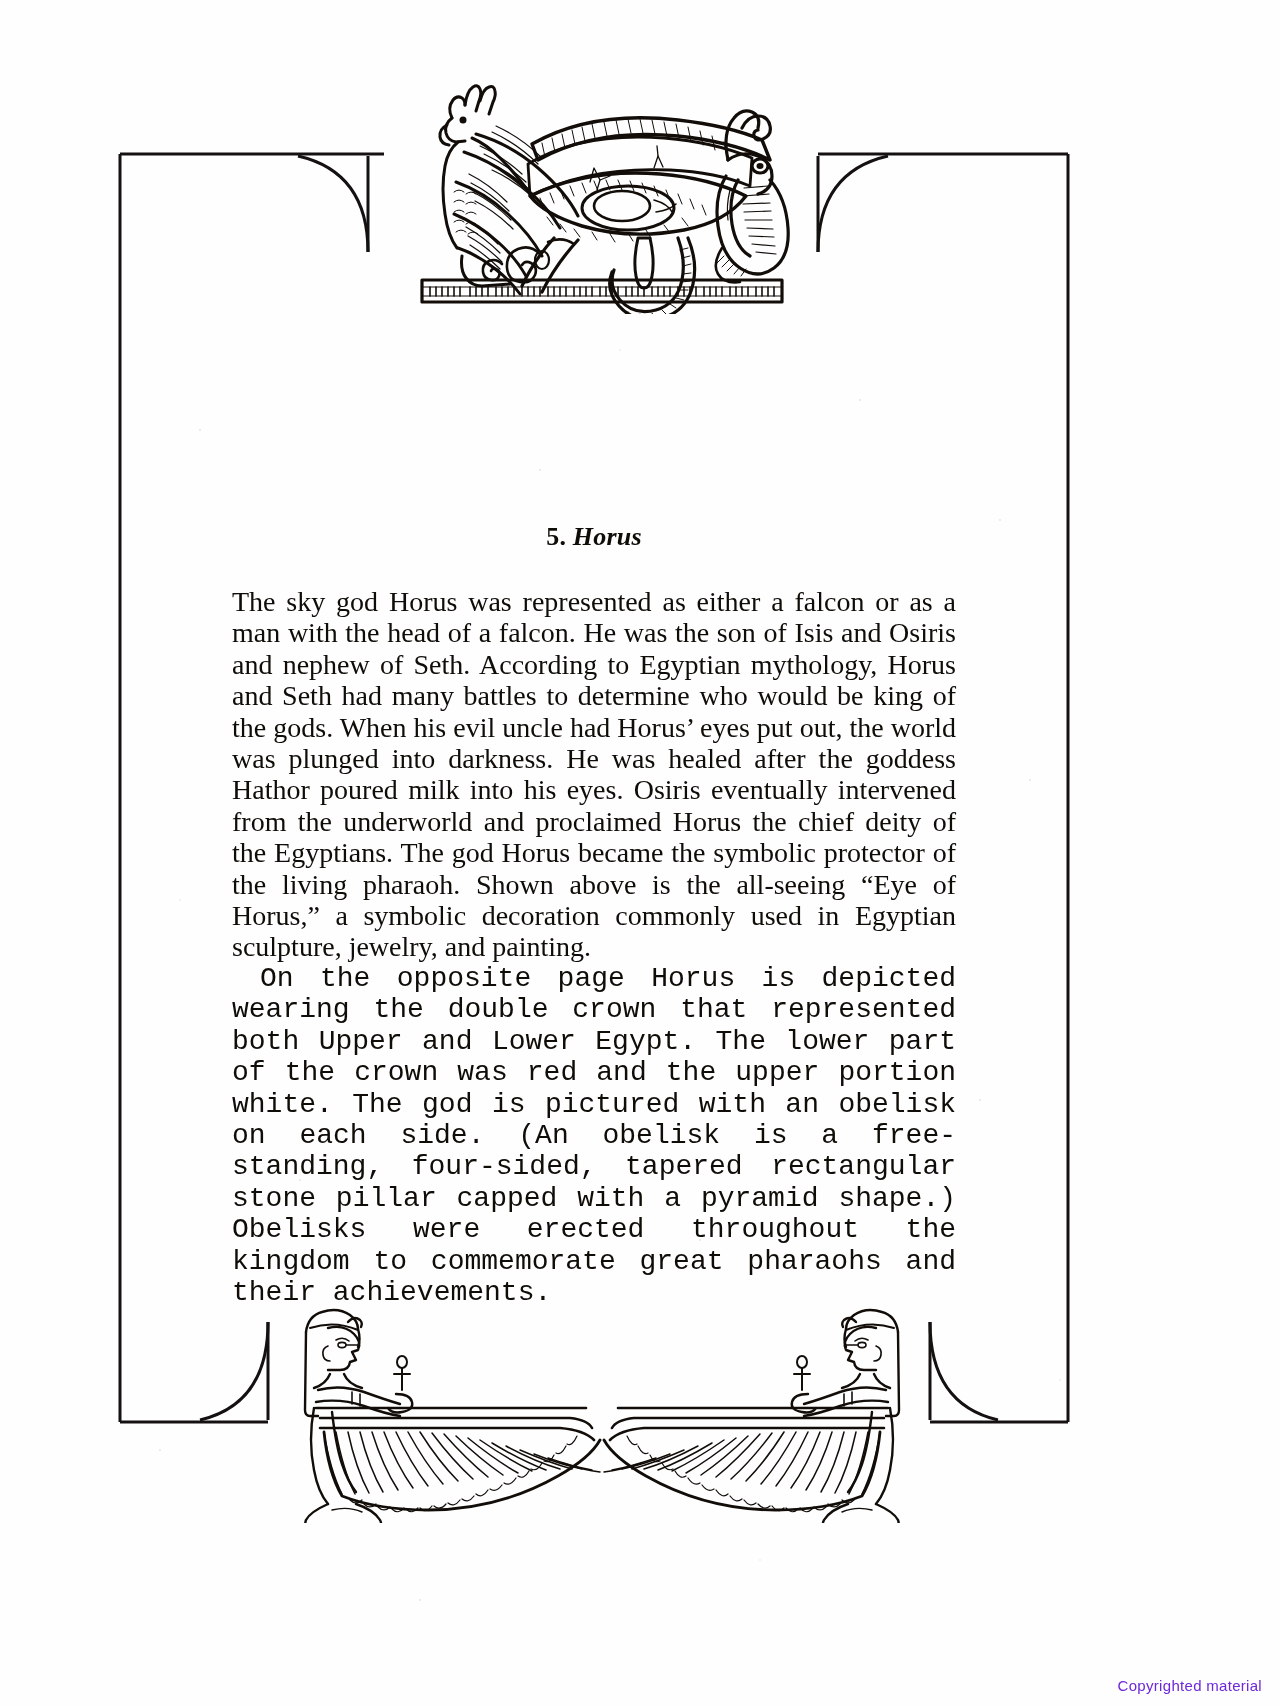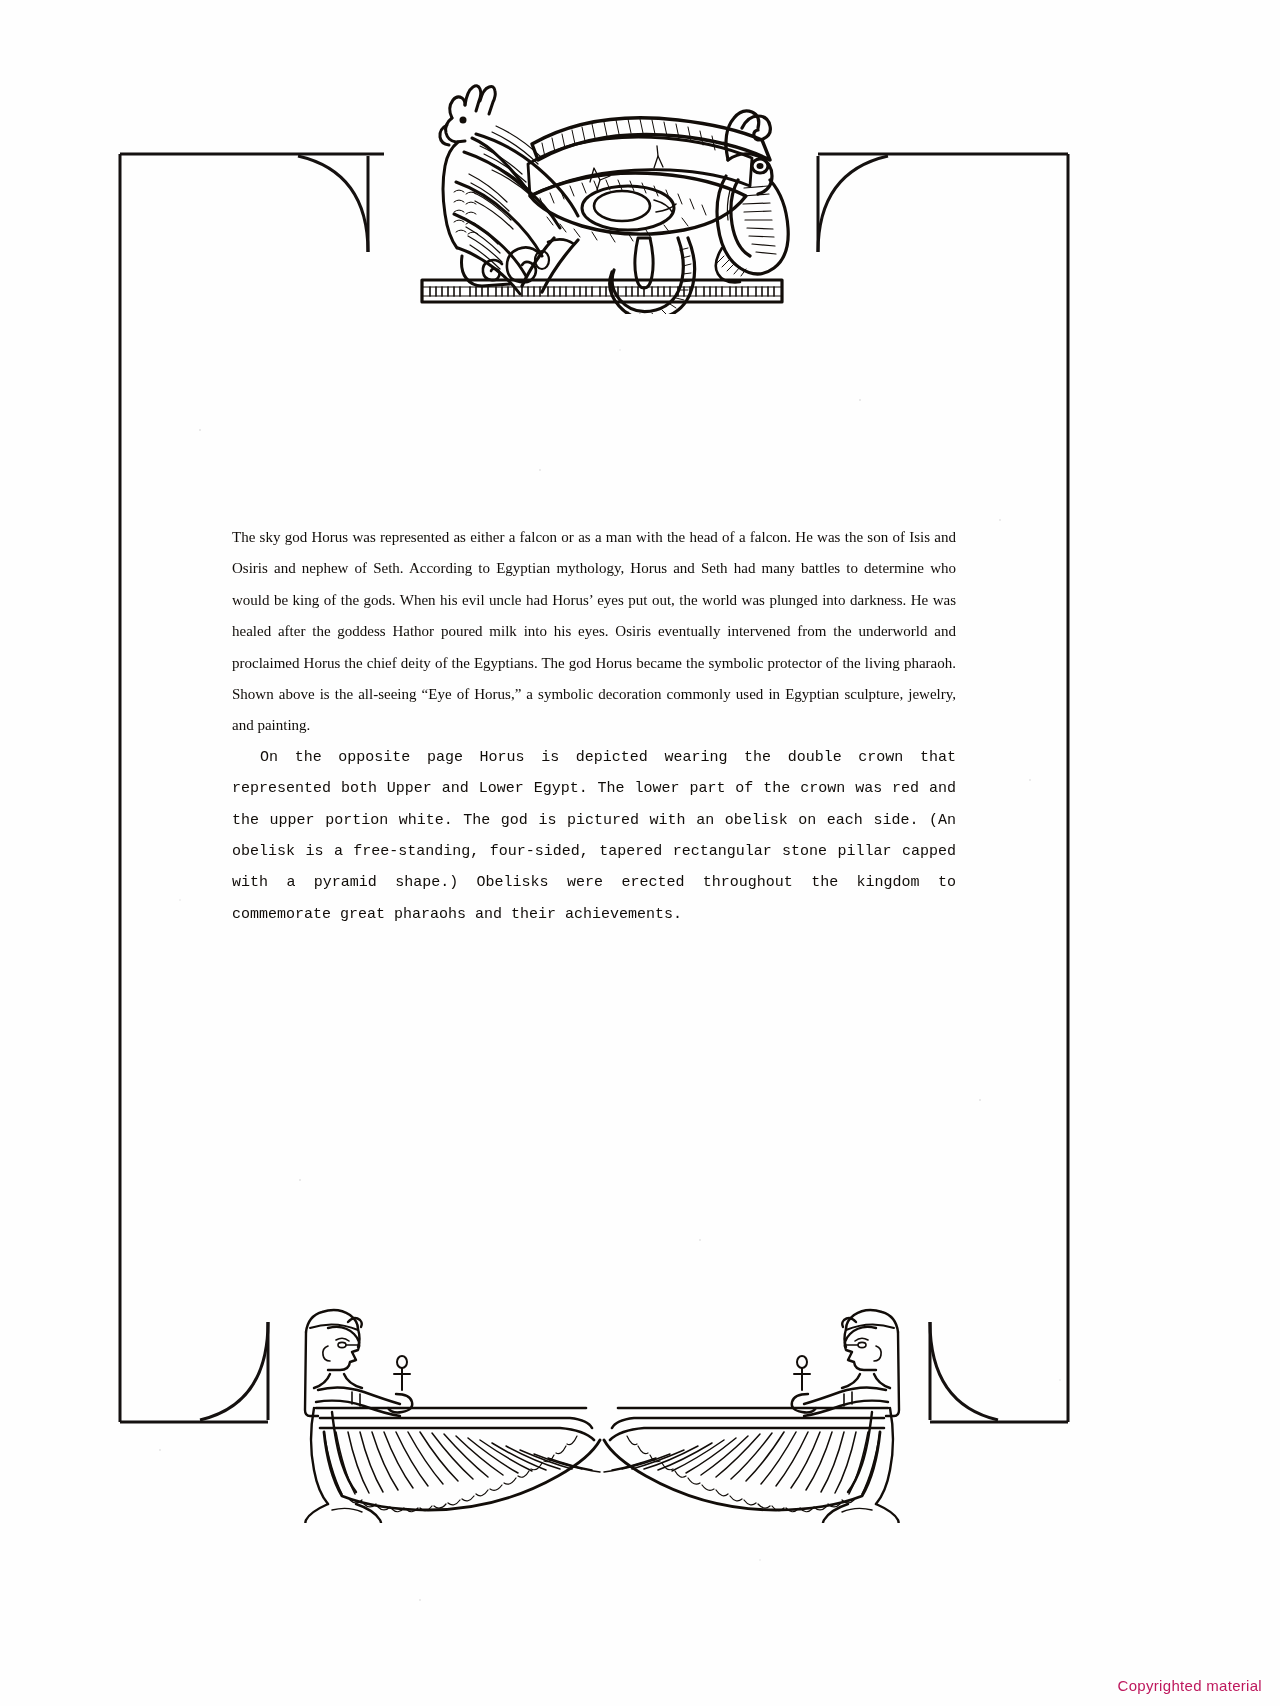--- a/index.html
+++ b/index.html
@@ -59,40 +59,40 @@
     text-align: center;
     font-size: 26px;
     font-weight: bold;
     margin: 0 0 34px 0;
     letter-spacing: 0.2px;
   }
   .chapter-heading .num { font-style: normal; }
   .chapter-heading .title { font-style: italic; }
 
   .body-par {
-    font-size: 15px;
+    font-size: 28px;
     line-height: 31.4px;
     text-align: justify;
     text-justify: inter-word;
     margin: 0;
     hyphens: none;
   }
   .body-par + .body-par {
     text-indent: 28px;
     font-family: Liberation Mono, monospace;
   }
 
   
   .copyright {
     position: absolute;
     right: 18px;
     bottom: 12px;
     font-family: "Liberation Sans", sans-serif;
     font-size: 15px;
-    color: #be185d;
+    color: #6d28d9;
     letter-spacing: 0.3px;
   }
 
   
   .speckle {
     position: absolute;
     inset: 0;
     pointer-events: none;
     opacity: 0.5;
   }
@@ -385,20 +385,24 @@
         <path d="M150 1170 Q150 1252 82 1268"></path>
         <line x1="150" y1="1268" x2="150" y2="1170"></line>
 
         <path d="M812 1170 Q812 1252 880 1268"></path>
         <line x1="812" y1="1268" x2="812" y2="1170"></line>
       </g>
     </svg>
   </div>
 
   <div class="text-column">
+    <h2 class="chapter-heading">
+      <span class="num">5.</span>
+      <span class="title">Horus</span>
+    </h2>
     <p class="body-par">The sky god Horus was represented as either a falcon or as a man with the head of a falcon. He was the son of Isis and Osiris and nephew of Seth. According to Egyptian mythology, Horus and Seth had many battles to determine who would be king of the gods. When his evil uncle had Horus’ eyes put out, the world was plunged into darkness. He was healed after the goddess Hathor poured milk into his eyes. Osiris eventually intervened from the underworld and proclaimed Horus the chief deity of the Egyptians. The god Horus became the symbolic protector of the living pharaoh. Shown above is the all-seeing “Eye of Horus,” a symbolic decoration commonly used in Egyptian sculpture, jewelry, and painting.</p>
     <p class="body-par">On the opposite page Horus is depicted wearing the double crown that represented both Upper and Lower Egypt. The lower part of the crown was red and the upper portion white. The god is pictured with an obelisk on each side. (An obelisk is a free-standing, four-sided, tapered rectangular stone pillar capped with a pyramid shape.)  Obelisks were erected throughout the kingdom to commemorate great pharaohs and their achievements.</p>
   </div>
 
   <div class="wing-illo">
     <svg viewBox="0 0 660 235" xmlns="http://www.w3.org/2000/svg">
       <g fill="none" stroke="#120d09" stroke-linecap="round" stroke-linejoin="round">
 
         <g stroke-width="2.4">
 

